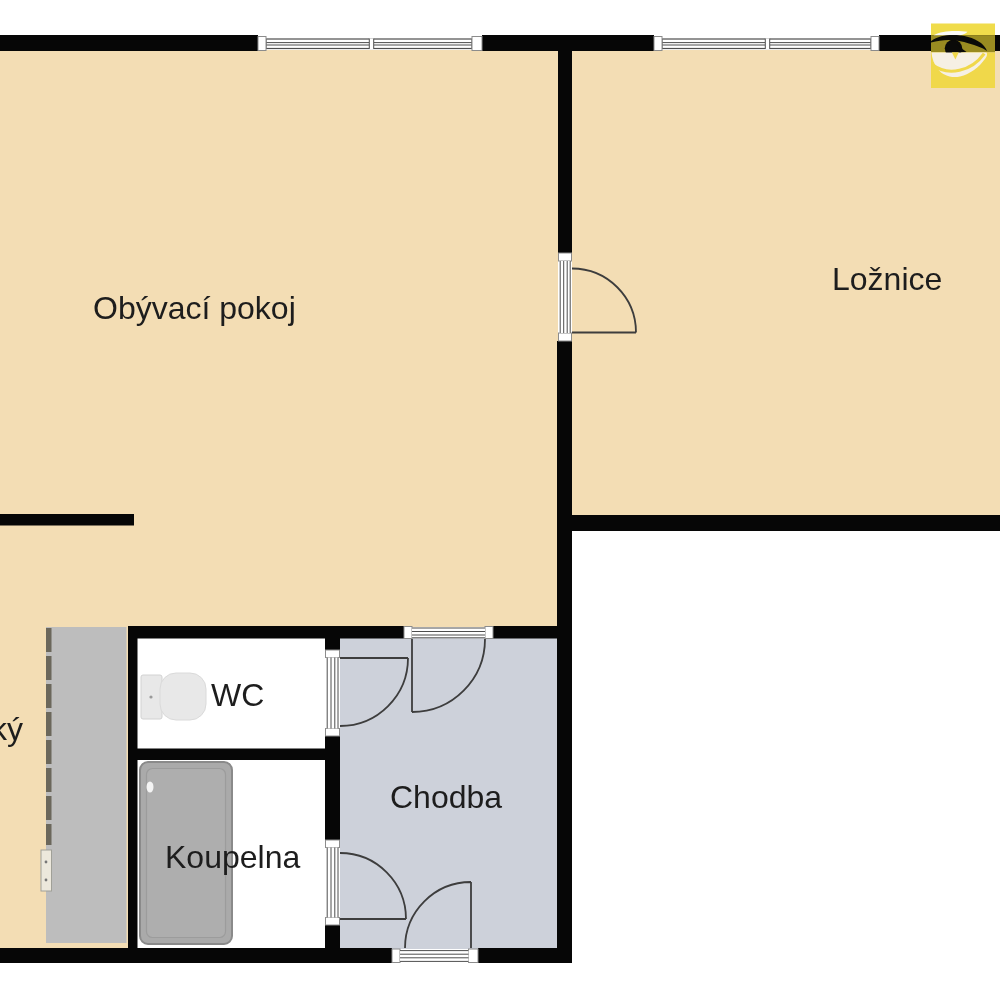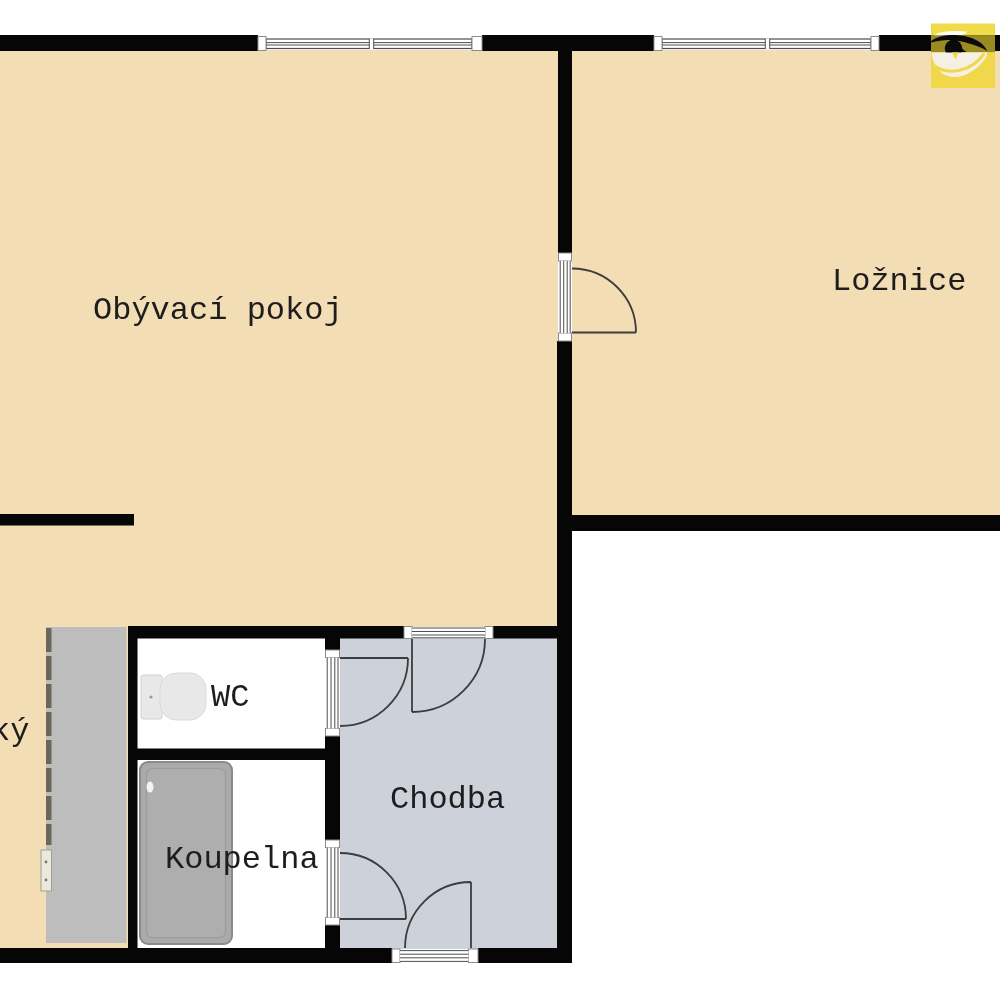--- a/index.html
+++ b/index.html
@@ -1,16 +1,16 @@
 <!DOCTYPE html>
 <html><head>
 <meta charset="utf-8">
 <style>
 html,body{margin:0;padding:0;background:#ffffff;}
-#plan{width:1000px;height:1000px;position:relative;font-family:Liberation Mono, monospace;}
+#plan{width:1000px;height:1000px;position:relative;font-family:Liberation Sans, sans-serif;}
 </style>
 </head>
 <body>
 <div id="plan">
 <svg width="1000" height="1000" viewBox="0 0 1000 1000" xmlns="http://www.w3.org/2000/svg">
 
 <rect x="0" y="0" width="1000" height="1000" fill="#ffffff"></rect>
 
 <rect x="0" y="50" width="558" height="577" fill="#f3ddb4"></rect>
 

